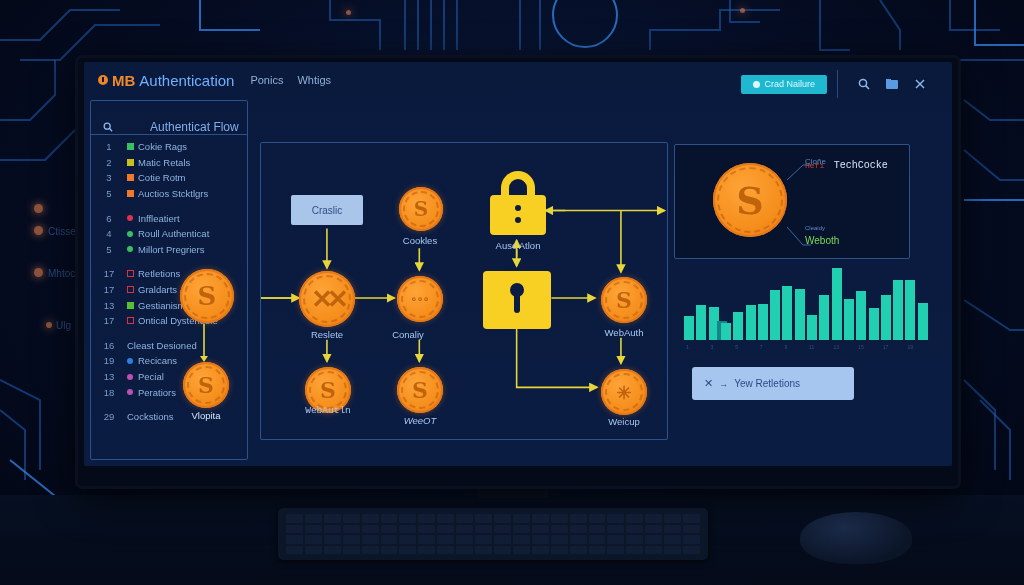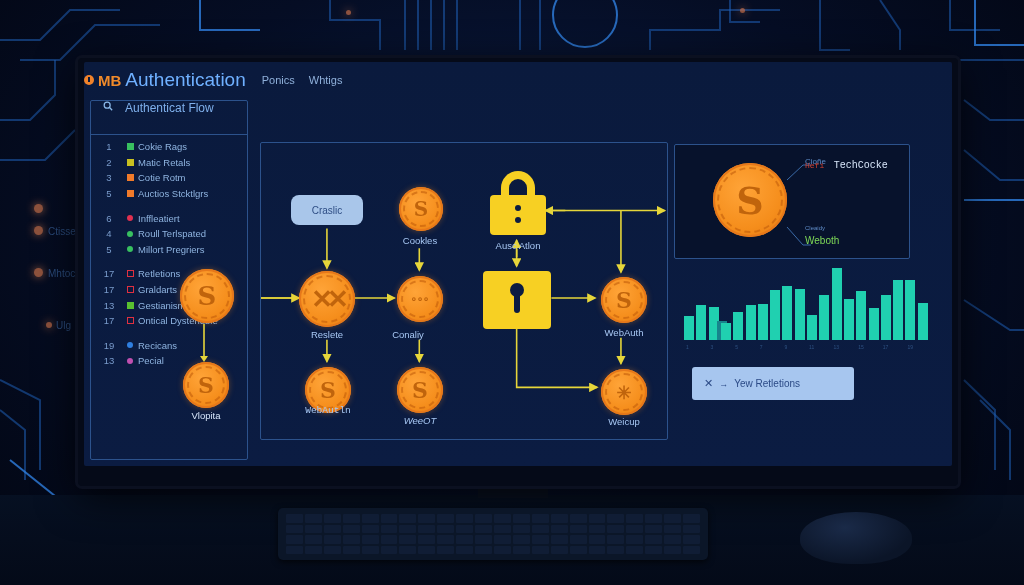--- a/index.html
+++ b/index.html
@@ -12,54 +12,54 @@
   .circuit path, .circuit circle { fill: none; stroke: #1f5fb5; stroke-width: 2; opacity: .55; }
   .circuit .glow { stroke: #2f7fe0; opacity: .8; }
   .bg-dot { position: absolute; width: 9px; height: 9px; border-radius: 50%; background: #c8704a; box-shadow: 0 0 8px #e08050; opacity: .7; }
   .bg-label { position: absolute; font-size: 10px; color: #2a4a7a; }
 
   
   .monitor { position: absolute; left: 78px; top: 58px; width: 880px; height: 428px; background: #050a18; border-radius: 4px; box-shadow: 0 0 0 3px #0b1020, 0 10px 40px rgba(0,0,0,.8); }
   .screen { position: absolute; left: 6px; top: 4px; right: 6px; bottom: 20px; background: linear-gradient(180deg, #0a1a3d 0%, #0b1c42 100%); border-radius: 2px; overflow: hidden; }
 
   
-  .titlebar { position: absolute; left: 0; top: 0; right: 0; height: 36px; display: flex; align-items: center; }
+  .titlebar { position: absolute; left: 0; top: 0; right: 0; height: 36px; display: flex; align-items: center; padding-left: 14px; }
   .app-logo { display: flex; align-items: center; gap: 4px; }
   .logo-dot { width: 10px; height: 10px; border-radius: 50%; background: #f0822a; position: relative; }
   .logo-dot::after { content: ""; position: absolute; left: 4px; top: 2px; width: 2px; height: 5px; background: #0a1a3d; }
   .logo-mb { color: #f08a2a; font-weight: bold; font-size: 15px; }
-  .app-title { color: #6fb0ff; font-size: 19px; margin-left: 4px; }
+  .app-title { color: #6fb0ff; font-size: 15px; margin-left: 4px; }
   .nav { display: flex; gap: 14px; margin-left: 16px; }
   .nav-item { color: #8fb0da; font-size: 11px; cursor: pointer; }
   .title-right { position: absolute; right: 20px; top: 8px; display: flex; align-items: center; }
   .primary-btn { background: #1fb8d0; color: #d8fbff; font-size: 9px; height: 19px; padding: 0 12px; border-radius: 2px; display: flex; align-items: center; gap: 4px; cursor: pointer; }
   .primary-btn .plus { width: 7px; height: 7px; border-radius: 50%; background: #d8fbff; }
   .tb-sep { width: 1px; height: 28px; background: #2a4a7a; margin: 0 10px; }
   .tb-icon { width: 24px; height: 20px; display: flex; align-items: center; justify-content: center; color: #8ab8e8; font-size: 13px; cursor: pointer; margin-left: 4px; }
 
   
   .sidebar { position: absolute; left: 6px; top: 38px; width: 158px; bottom: 6px; border: 1px solid #2c528c; border-radius: 2px; }
-  .side-search { height: 34px; display: flex; align-items: flex-start; padding-left: 12px; border-bottom: 1px solid #2c528c; cursor: text; }
+  .side-search { height: 34px; display: flex; align-items: flex-end; padding-left: 12px; border-bottom: 1px solid #2c528c; cursor: text; gap: 25px; }
   .side-search .q { color: #8ab8e8; font-size: 11px; margin-right: 12px; }
   .side-search span.t { color: #7fb0ec; font-size: 12px; }
   .side-list { padding-top: 4px; }
   .side-item { height: 15.6px; display: flex; align-items: center; font-size: 9.5px; color: #8fb4e0; cursor: pointer; }
   .side-item .num { width: 36px; text-align: center; color: #7a9ccc; }
   .side-item .sw { width: 7px; height: 7px; margin-right: 4px; }
   .side-item .dot { width: 6px; height: 6px; border-radius: 50%; margin-right: 5px; }
   .side-item .box { width: 7px; height: 7px; border: 1.5px solid; margin-right: 4px; }
   .gap { height: 9px; }
 
   
   .flow { position: absolute; left: 176px; top: 80px; width: 408px; height: 298px; border: 1px solid #2c528c; border-radius: 2px; }
   .coin { position: absolute; border-radius: 50%; background: radial-gradient(circle at 40% 35%, #ffa438 0%, #f58e1c 60%, #e57810 100%); box-shadow: 0 0 0 2px #e6781a inset, 0 0 6px rgba(255,140,30,.35); display: flex; align-items: center; justify-content: center; cursor: pointer; }
   .coin::before { content: ""; position: absolute; inset: 4px; border-radius: 50%; border: 2px dashed rgba(190,90,10,.55); }
   .coin .glyph { color: #c0640c; font-weight: bold; font-family: "DejaVu Serif", serif; position: relative; }
   .node-label { position: absolute; font-size: 9.5px; color: #a8c8f4; text-align: center; width: 80px; }
-  .flow-box { position: absolute; background: #a9c6ea; color: #2e4d84; font-size: 10px; display: flex; align-items: center; justify-content: center; border-radius: 8px; cursor: pointer; }
+  .flow-box { position: absolute; background: #a9c6ea; color: #2e4d84; font-size: 10px; display: flex; align-items: center; justify-content: center; border-radius: 2px; cursor: pointer; }
   .lock { position: absolute; background: #f7d023; border-radius: 4px; cursor: pointer; }
   .lines { position: absolute; left: 0; top: 0; width: 100%; height: 100%; pointer-events: none; }
   .lines line, .lines polyline { stroke: #e6d63a; stroke-width: 1.6; fill: none; }
 
   
   .cookie-card { position: absolute; left: 590px; top: 82px; width: 236px; height: 115px; border: 1px solid #2c528c; background: #07122c; border-radius: 2px; }
   .cookie-card .ck-small { position: absolute; font-size: 8px; color: #5f8cc8; }
   .cookie-card .ck-red { color: #d04030; font-size: 8px; }
   .cookie-card .ck-white { color: #d8e6fa; font-size: 10px; }
   .cookie-card .ck-green { position: absolute; color: #7ed957; font-size: 10px; }
@@ -139,20 +139,45 @@
     <div class="titlebar">
       <div class="app-logo">
         <span class="logo-dot"></span>
         <span class="logo-mb">MB</span>
       </div>
       <span class="app-title">Authentication</span>
       <div class="nav">
         <span class="nav-item">Ponics</span>
         <span class="nav-item">Whtigs</span>
       </div>
+      <div class="title-right">
+        <div class="primary-btn">
+          <span class="plus"></span>
+          <span>Crad Nailure</span>
+        </div>
+        <div class="tb-sep"></div>
+        <div class="tb-icon">
+          <svg width="12" height="12" viewBox="0 0 12 12">
+              <circle cx="5" cy="5" r="3.6" stroke="#8ab8e8" stroke-width="1.5" fill="none"></circle>
+              <line x1="7.6" y1="7.6" x2="11" y2="11" stroke="#8ab8e8" stroke-width="1.6"></line>
+            </svg>
+        </div>
+        <div class="tb-icon">
+          <svg width="12" height="10" viewBox="0 0 12 10">
+              <rect x="0" y="1" width="12" height="9" rx="1" fill="#5a9ae0"></rect>
+              <rect x="0" y="0" width="5" height="2" fill="#5a9ae0"></rect>
+            </svg>
+        </div>
+        <div class="tb-icon">
+          <svg width="10" height="10" viewBox="0 0 10 10">
+              <line x1="1" y1="1" x2="9" y2="9" stroke="#8ab8e8" stroke-width="1.5"></line>
+              <line x1="9" y1="1" x2="1" y2="9" stroke="#8ab8e8" stroke-width="1.5"></line>
+            </svg>
+        </div>
+      </div>
     </div>
 
     <div class="sidebar">
       <div class="side-search">
         <span class="q">
           <svg width="10" height="10" viewBox="0 0 12 12">
               <circle cx="5" cy="5" r="3.6" stroke="#8ab8e8" stroke-width="1.5" fill="none"></circle>
               <line x1="7.6" y1="7.6" x2="11" y2="11" stroke="#8ab8e8" stroke-width="1.6"></line>
             </svg>
         </span>
@@ -181,21 +206,21 @@
           </div>
           <div class="gap"></div>
           <div class="side-item">
             <span class="num">6</span>
             <span class="dot" style="background: rgb(224, 48, 80);"></span>
             <span>Inffleatiert</span>
           </div>
           <div class="side-item">
             <span class="num">4</span>
             <span class="dot" style="background: rgb(56, 192, 96);"></span>
-            <span>Roull Terlspated</span>
+            <span>Roull Authenticat</span>
           </div>
           <div class="side-item">
             <span class="num">5</span>
             <span class="dot" style="background: rgb(56, 192, 96);"></span>
             <span>Millort Pregriers</span>
           </div>
           <div class="gap"></div>
           <div class="side-item">
             <span class="num">17</span>
             <span class="box" style="border-color: rgb(224, 48, 64);"></span>
@@ -211,30 +236,43 @@
             <span class="sw" style="background: rgb(88, 192, 48);"></span>
             <span>Gestianism</span>
           </div>
           <div class="side-item">
             <span class="num">17</span>
             <span class="box" style="border-color: rgb(224, 48, 64);"></span>
             <span>Ontical Dystendble</span>
           </div>
           <div class="gap"></div>
           <div class="side-item">
+            <span class="num">16</span>
+            <span>Cleast Desioned</span>
+          </div>
+          <div class="side-item">
             <span class="num">19</span>
             <span class="dot" style="background: rgb(47, 127, 224);"></span>
             <span>Recicans</span>
           </div>
           <div class="side-item">
             <span class="num">13</span>
             <span class="dot" style="background: rgb(192, 80, 176);"></span>
             <span>Pecial</span>
           </div>
+          <div class="side-item">
+            <span class="num">18</span>
+            <span class="dot" style="background: rgb(192, 80, 176);"></span>
+            <span>Peratiors</span>
+          </div>
           <div class="gap"></div>
+          <div class="side-item">
+            <span class="num">29</span>
+            <span>Cockstions</span>
+          </div>
         </div>
     </div>
 
     <div class="flow">
       <svg class="lines" viewBox="0 0 408 298">
         <defs>
           <marker id="ah" markerWidth="6" markerHeight="6" refX="5" refY="3" orient="auto">
               <path d="M0,0 L6,3 L0,6 Z" fill="#e6d63a"></path>
             </marker>
         </defs>

